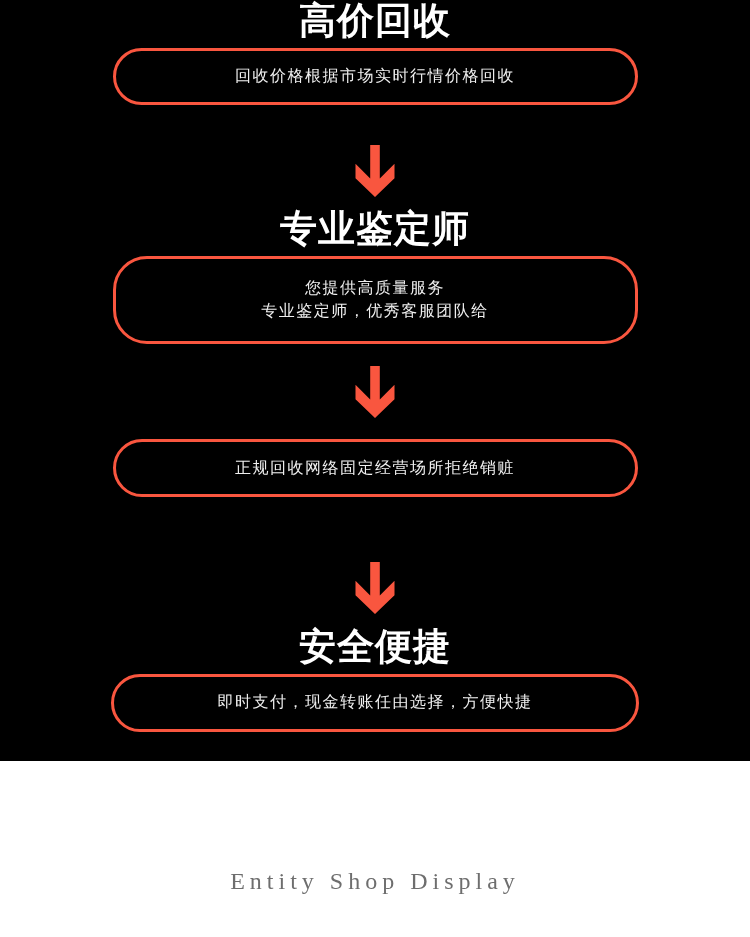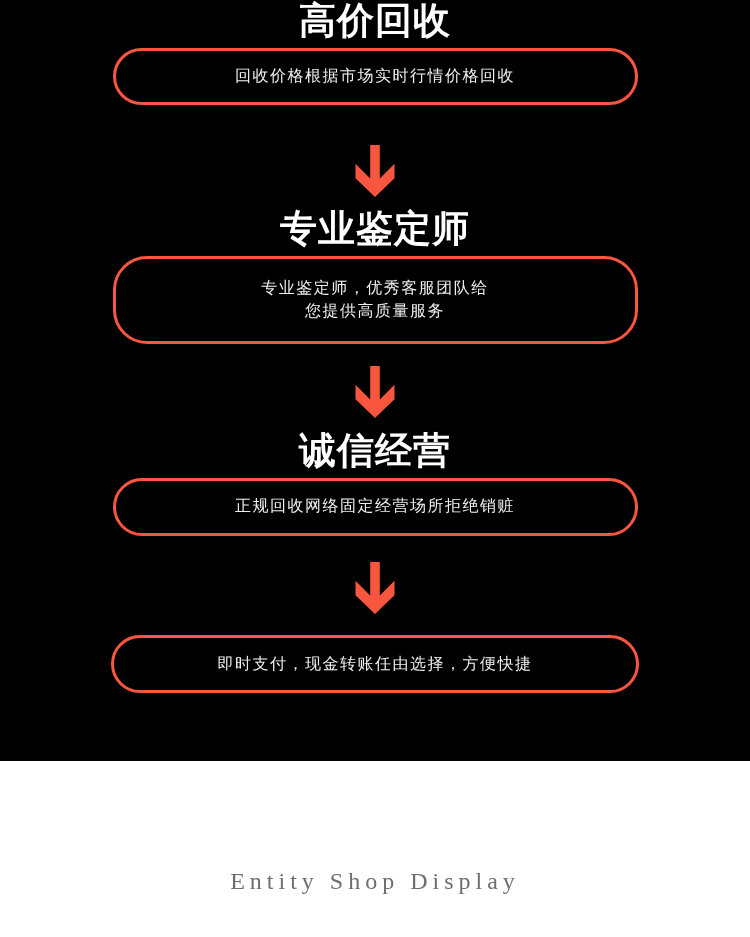--- a/index.html
+++ b/index.html
@@ -143,48 +143,48 @@
       <div class="arrow-wrap" style="top:145px;">
         <svg class="arrow-svg" width="40" height="52" viewBox="0 0 40 52">
           <path d="M15.2 0 H24.8 V33.5 L39.5 18.8 V33.2 L20 52 L0.5 33.2 V18.8 L15.2 33.5 Z" fill="#f9563f"></path>
         </svg>
       </div>
 
       <div class="feature-block" style="top:210px;">
         <div class="feature-heading">专业鉴定师</div>
         <div class="feature-pill pill-w2">
           <div class="pill-text">
+            <span class="line">您提供高质量服务</span>
             <span class="line">专业鉴定师，优秀客服团队给</span>
-            <span class="line">您提供高质量服务</span>
           </div>
         </div>
       </div>
 
       <div class="arrow-wrap" style="top:366px;">
         <svg class="arrow-svg" width="40" height="52" viewBox="0 0 40 52">
           <path d="M15.2 0 H24.8 V33.5 L39.5 18.8 V33.2 L20 52 L0.5 33.2 V18.8 L15.2 33.5 Z" fill="#f9563f"></path>
         </svg>
       </div>
 
       <div class="feature-block" style="top:432px;">
-        <div class="feature-heading">诚信经营</div>
         <div class="feature-pill pill-w3">
           <div class="pill-text">
             <span class="line">正规回收网络固定经营场所拒绝销赃</span>
           </div>
         </div>
       </div>
 
       <div class="arrow-wrap" style="top:562px;">
         <svg class="arrow-svg" width="40" height="52" viewBox="0 0 40 52">
           <path d="M15.2 0 H24.8 V33.5 L39.5 18.8 V33.2 L20 52 L0.5 33.2 V18.8 L15.2 33.5 Z" fill="#f9563f"></path>
         </svg>
       </div>
 
       <div class="feature-block" style="top:628px;">
+        <div class="feature-heading">安全便捷</div>
         <div class="feature-pill pill-w4">
           <div class="pill-text">
             <span class="line">即时支付，现金转账任由选择，方便快捷</span>
           </div>
         </div>
       </div>
 
     </div>
   </div>
 

